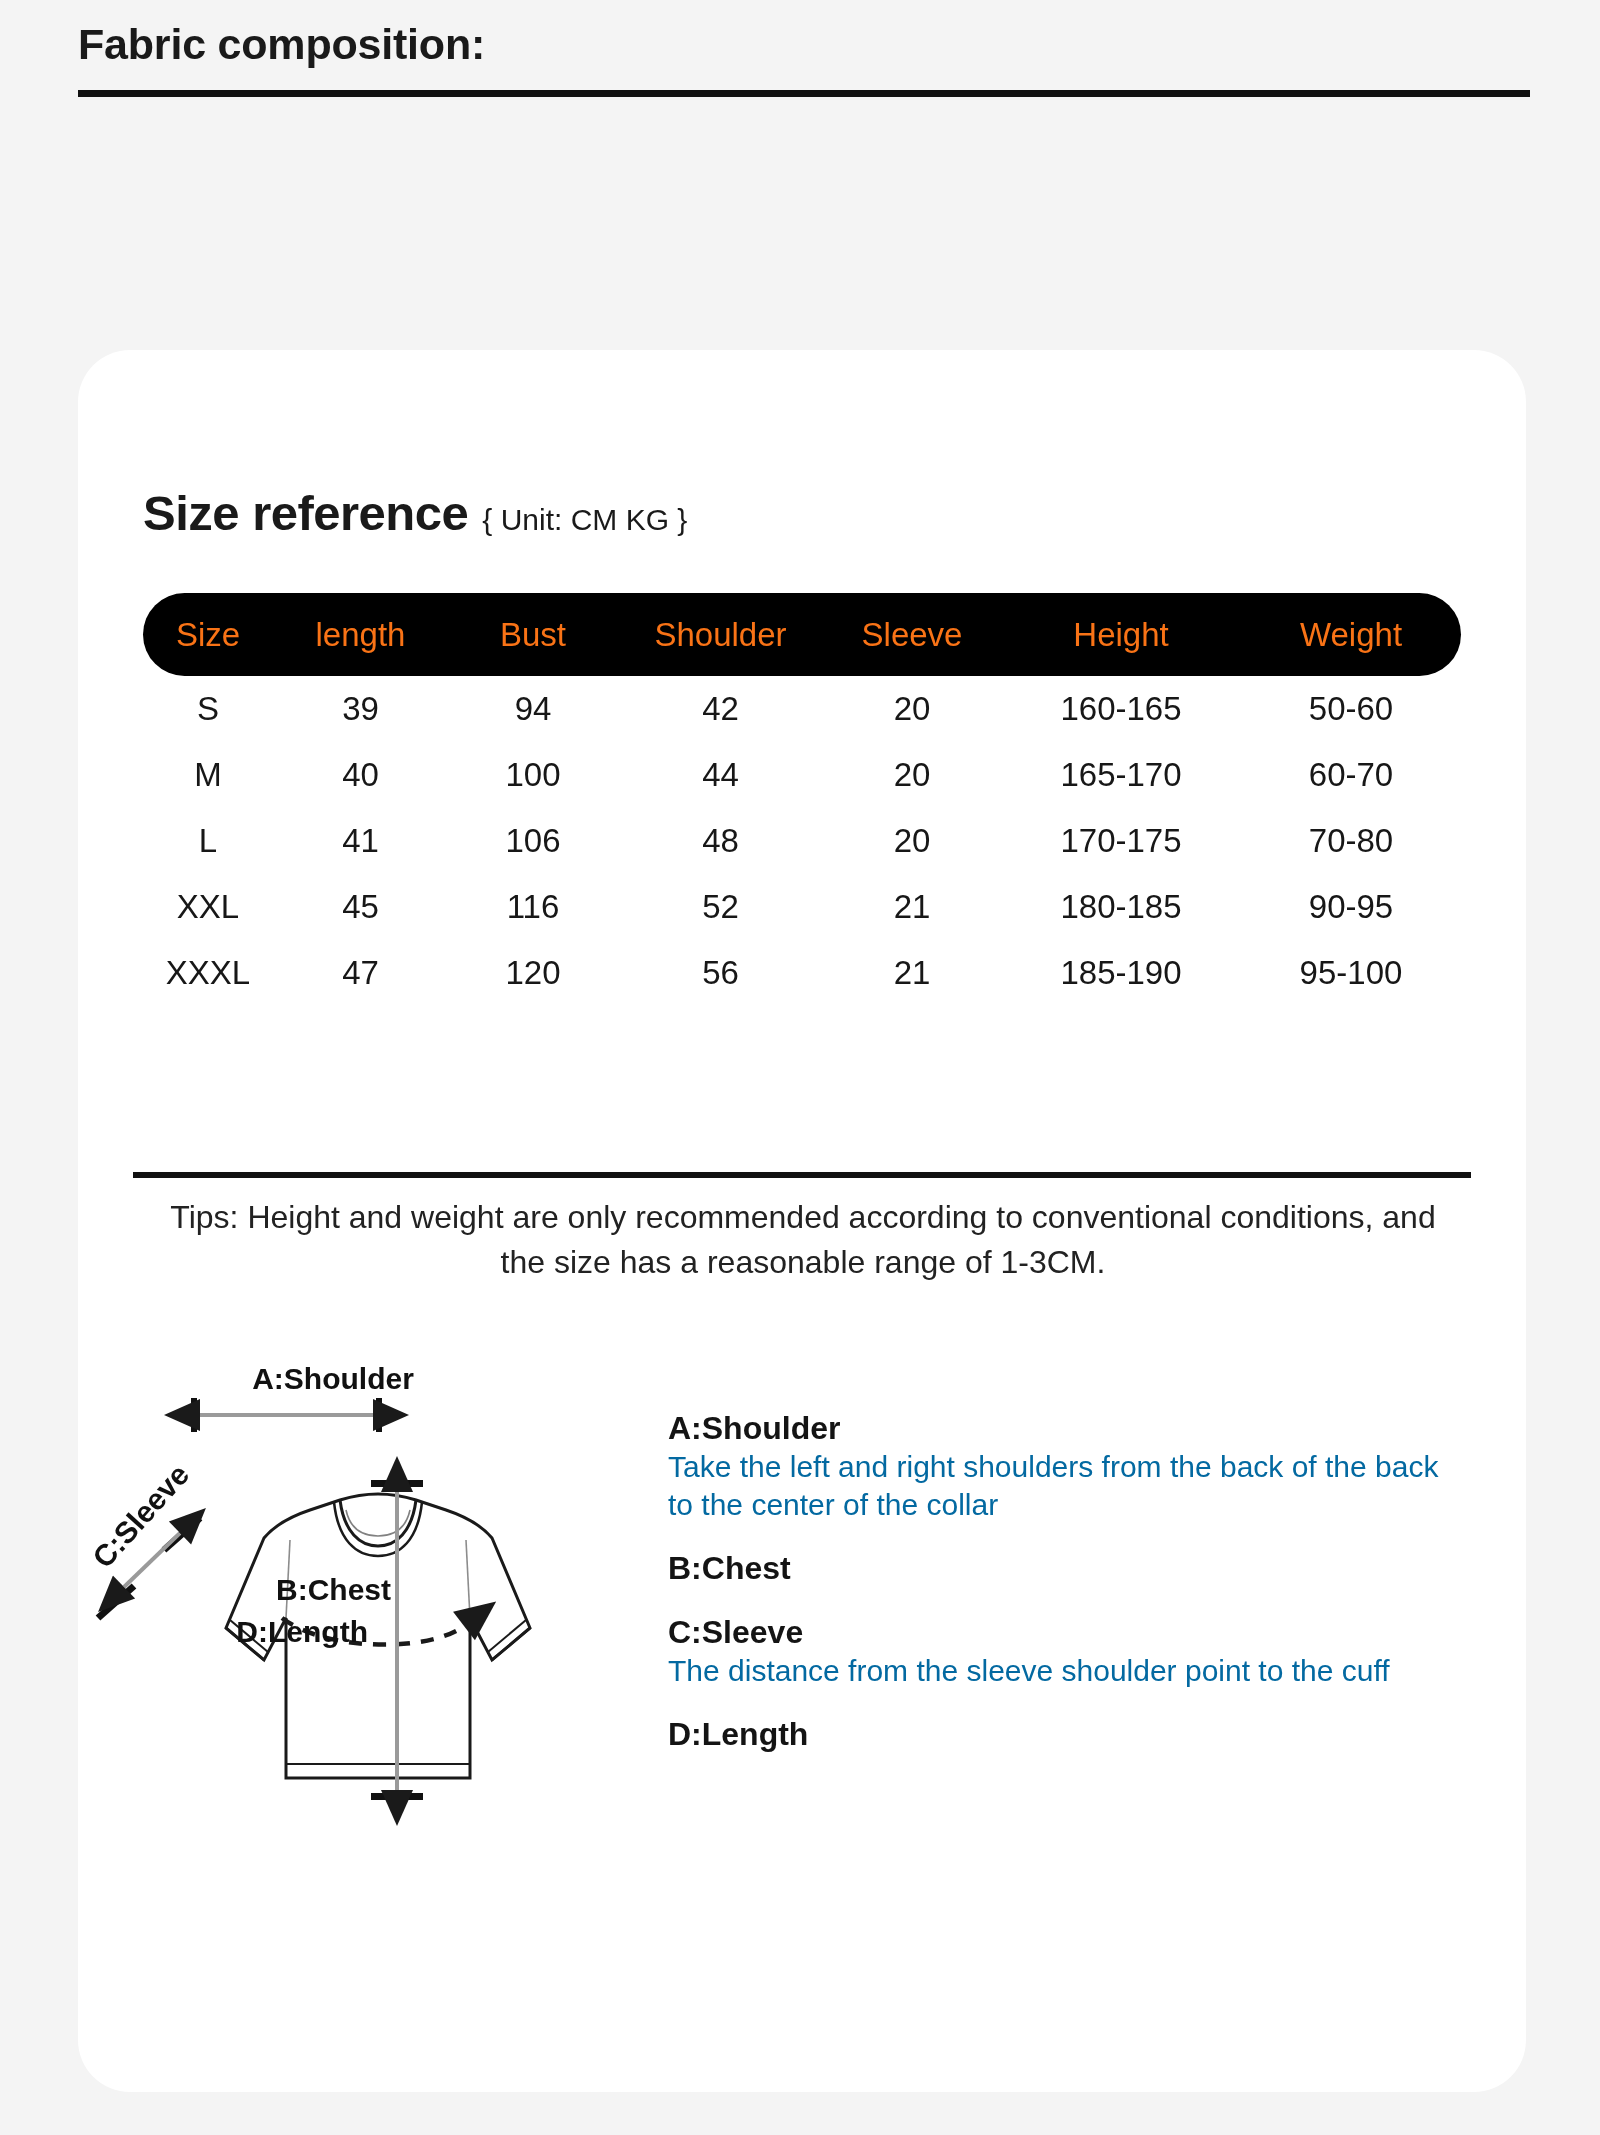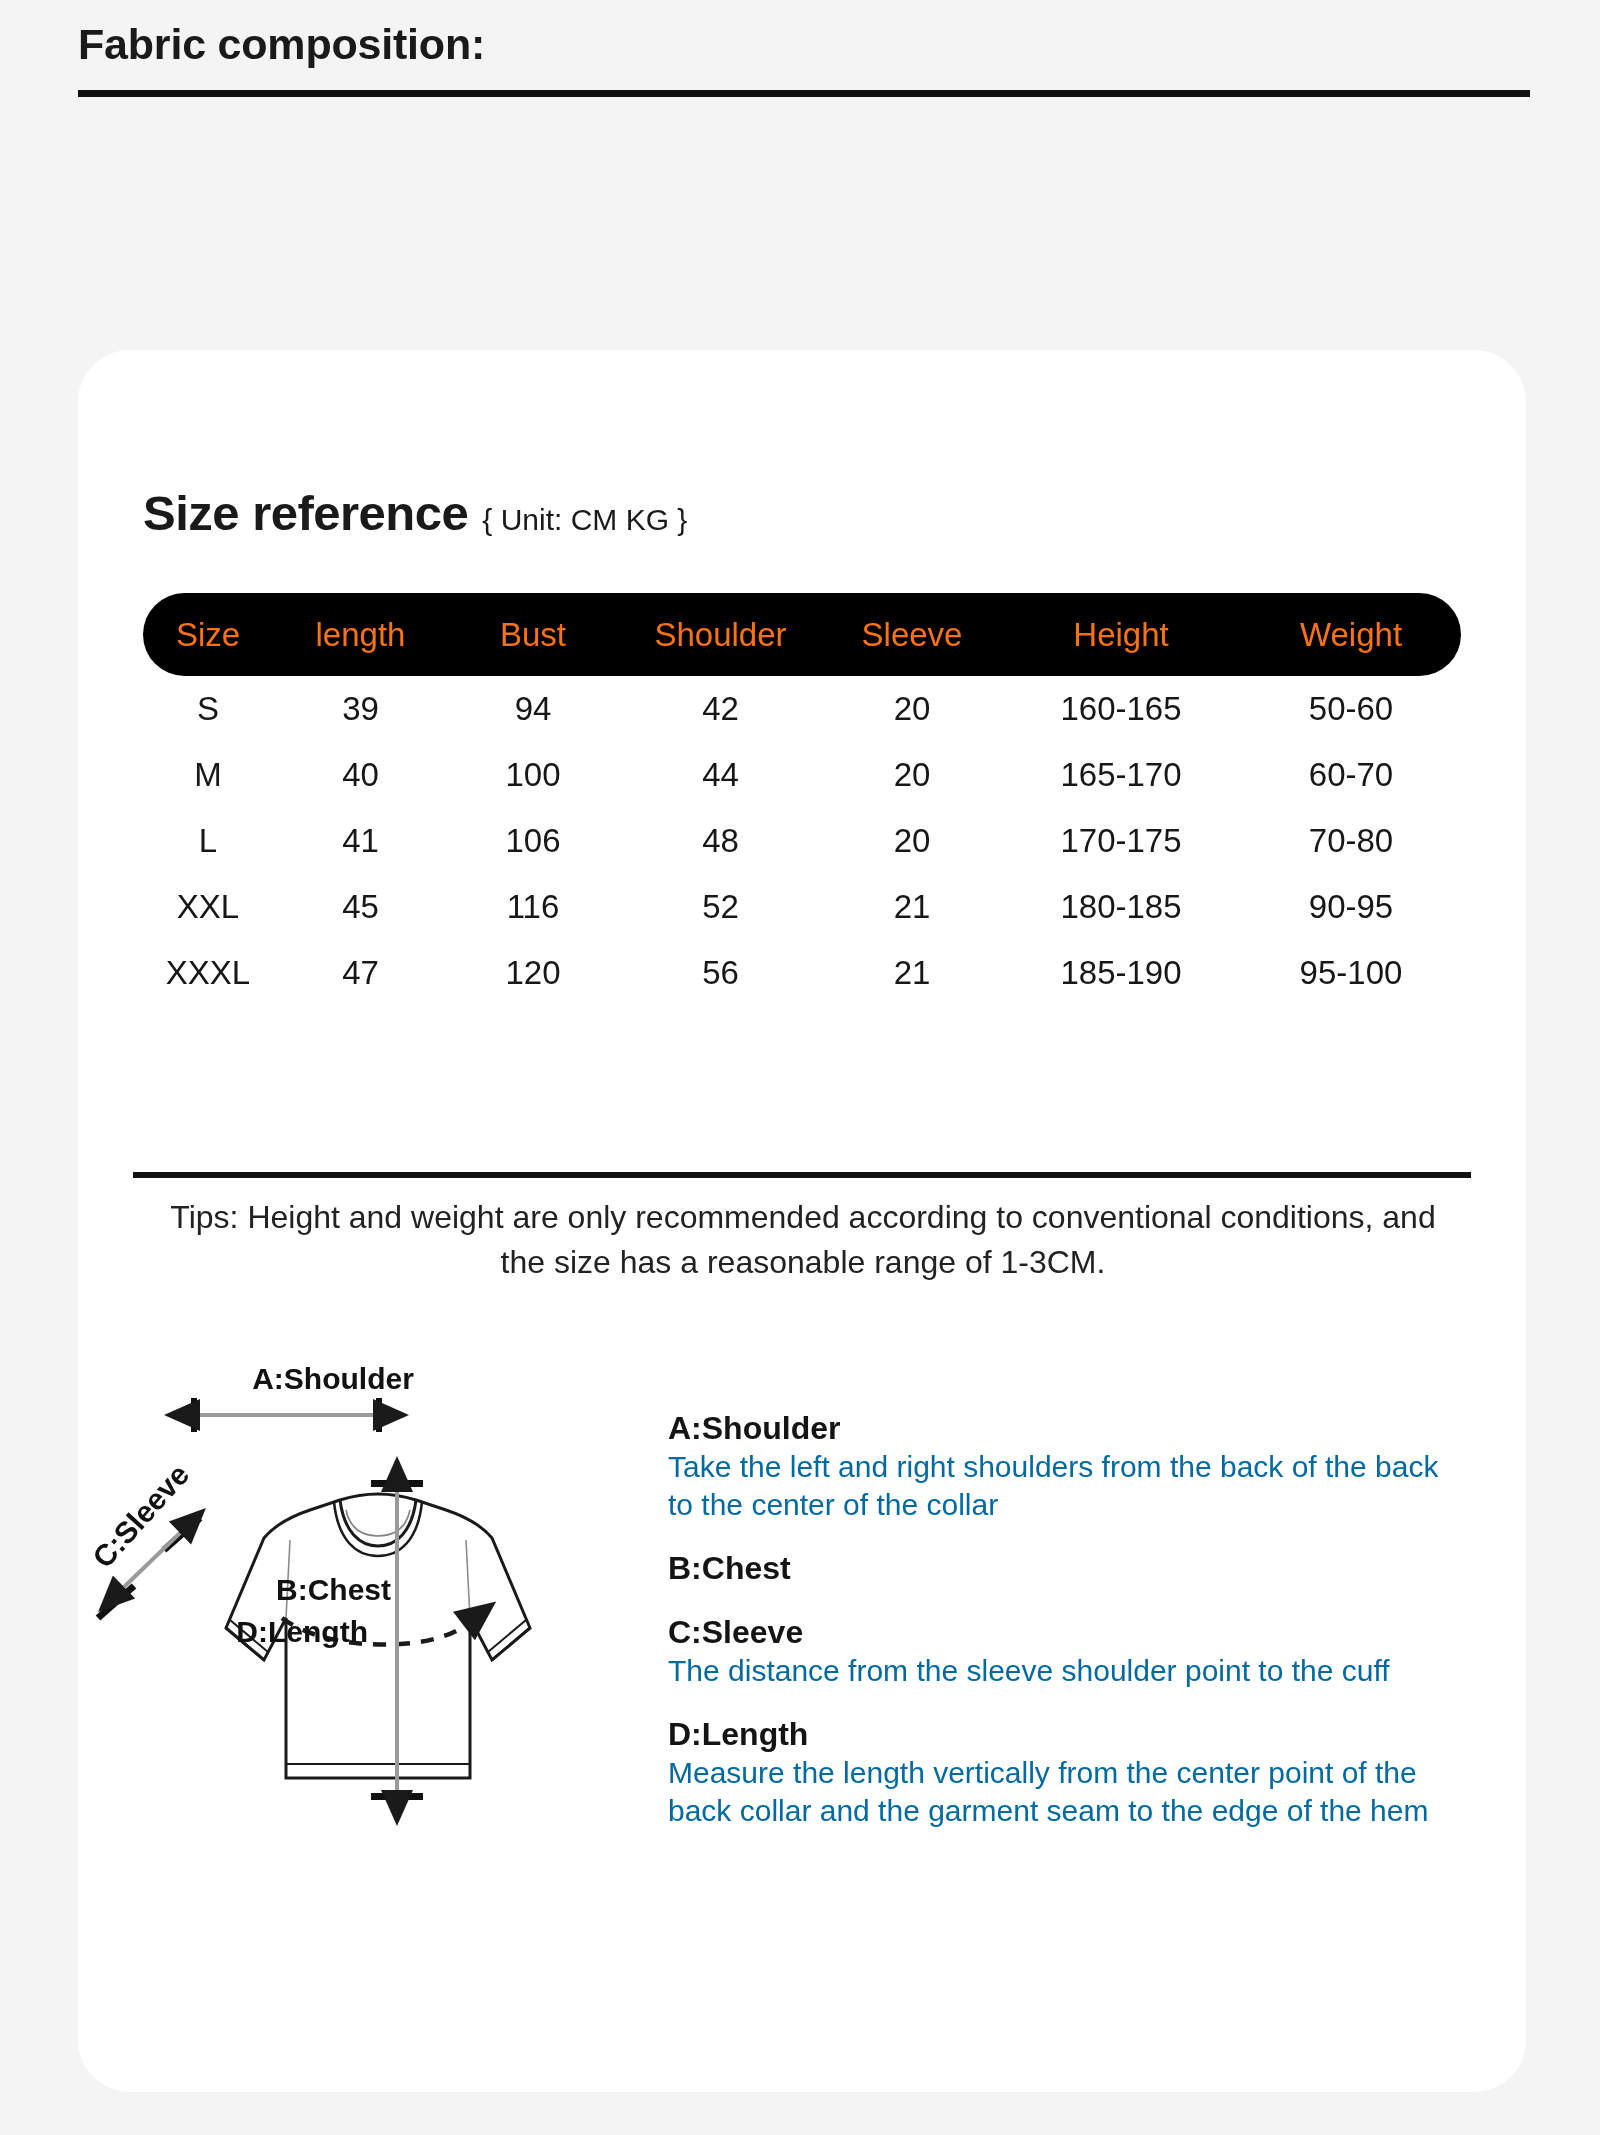--- a/index.html
+++ b/index.html
@@ -355,18 +355,17 @@
       </div>
       <div class="desc-block">
         <div class="desc-title">B:Chest</div>
       </div>
       <div class="desc-block">
         <div class="desc-title">C:Sleeve</div>
         <div class="desc-body">The distance from the sleeve shoulder point to the cuff</div>
       </div>
       <div class="desc-block">
         <div class="desc-title">D:Length</div>
-        <div class="desc-body">Measure the length vertically from the center point of the back collar and the garment seam to the edge of the hem</div>
       </div>
     </div>
 
   </div>
 </div>
 
 </body></html>

